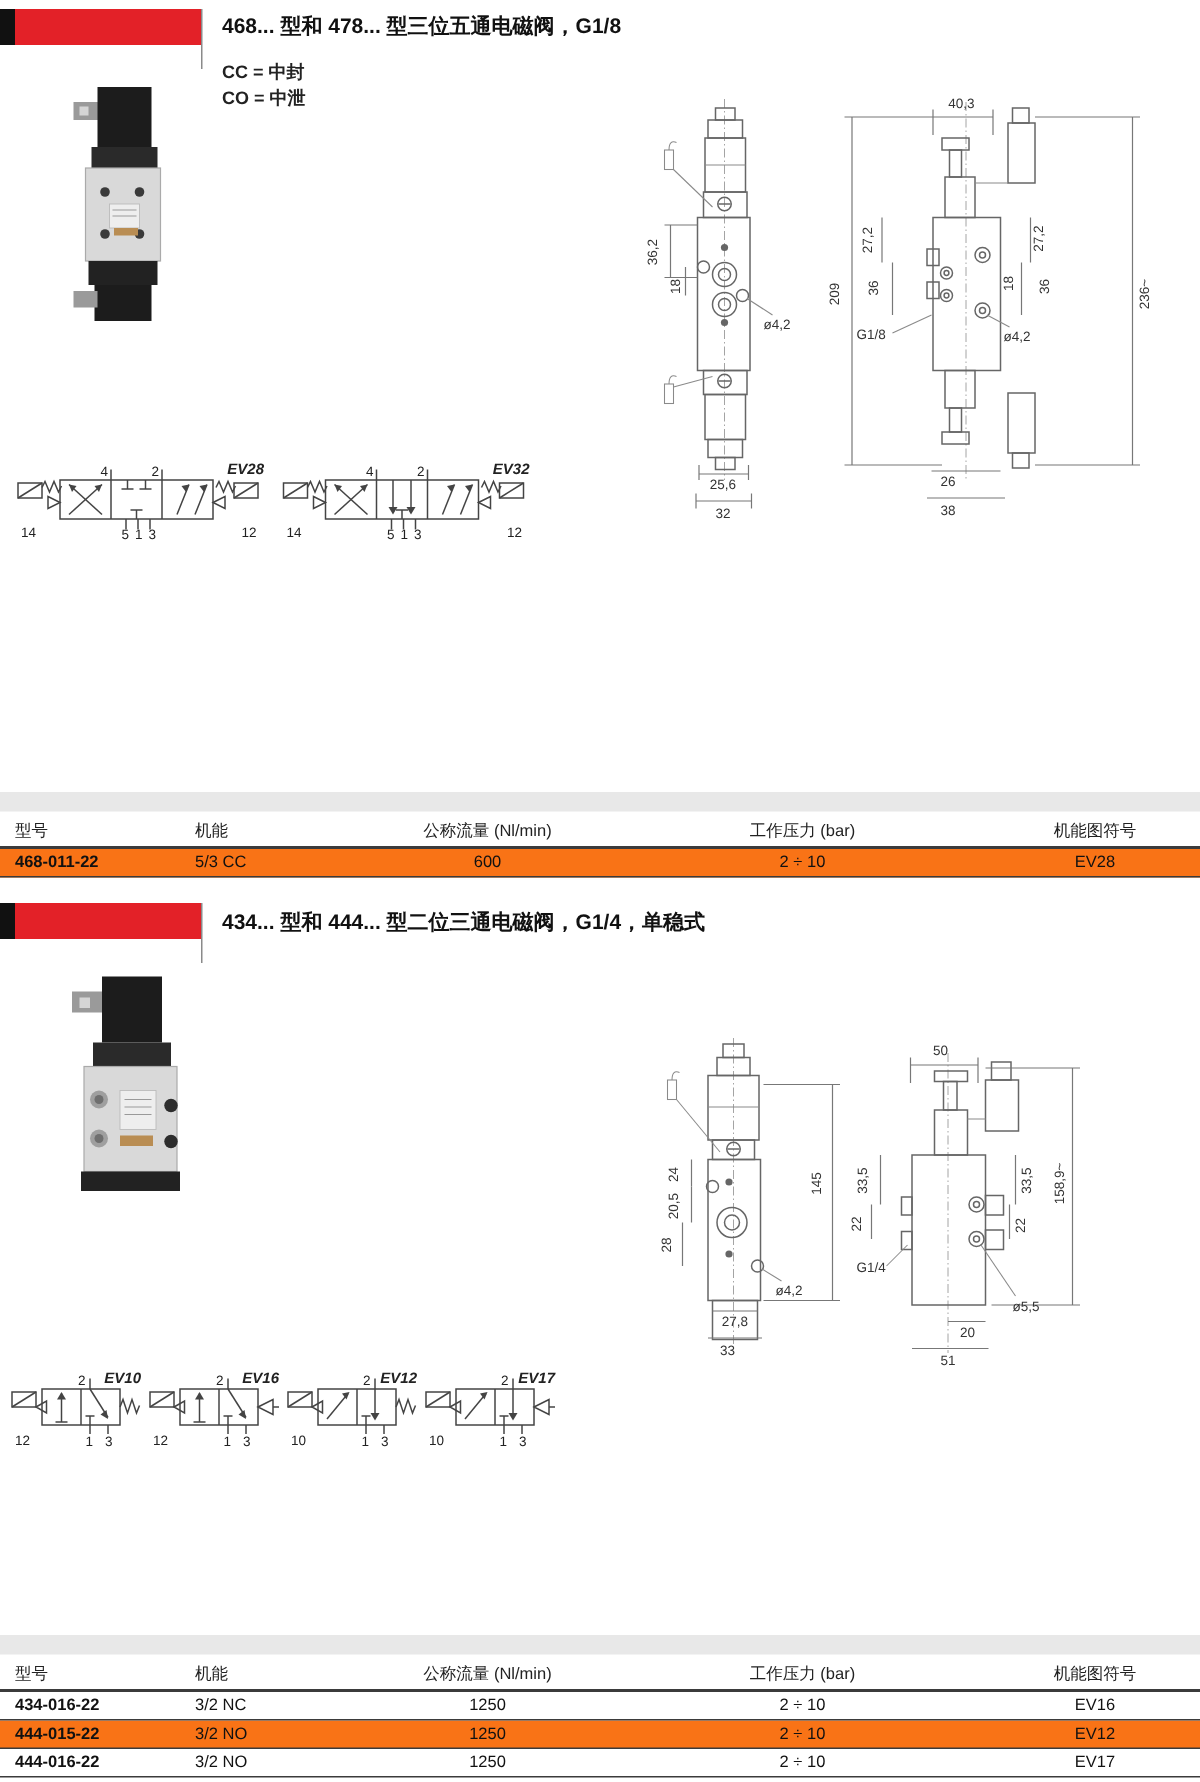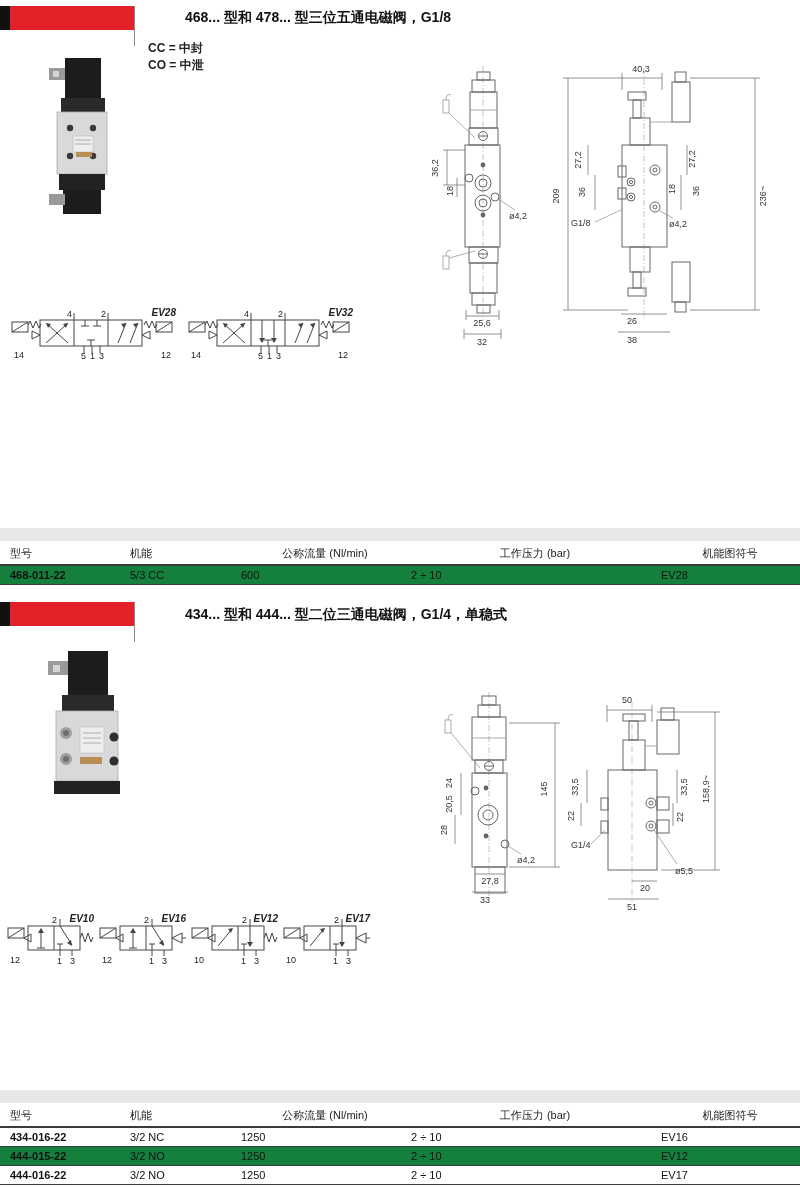--- a/index.html
+++ b/index.html
@@ -5,32 +5,32 @@
   html,body{margin:0;padding:0;}
   body{
     width:800px;height:1188px;position:relative;overflow:hidden;
     background:#ffffff;font-family:"Liberation Sans", sans-serif;color:#1a1a1a;
   }
   .abs{position:absolute;}
   
   .hdr-bar{position:absolute;left:0;height:24px;width:134px;background:#e32128;}
   .hdr-bar .notch{position:absolute;left:0;top:0;width:10px;height:24px;background:#111;}
   .hdr-rule{position:absolute;left:134px;width:1px;height:40px;background:#8a8a8a;}
-  .sec-title{position:absolute;left:148px;font-size:14px;font-weight:bold;color:#111;white-space:nowrap;margin-left:37px;}
+  .sec-title{position:absolute;left:148px;font-size:14px;font-weight:bold;color:#111;white-space:nowrap;}
   .legend{position:absolute;left:148px;font-size:12px;color:#222;line-height:17px;}
   
   .tblwrap{position:absolute;left:0;width:800px;}
   .band{height:13px;background:#e8e8e8;margin-bottom:3px;}
   table{width:800px;border-collapse:collapse;table-layout:fixed;font-size:11px;}
   col.c1{width:120px;}col.c2{width:120px;}col.c3{width:170px;}col.c4{width:250px;}col.c5{width:140px;}
   th{font-weight:normal;color:#222;padding:2px 0 3px 0;border-bottom:2px solid #3b3b3b;height:14px;}
   th.l, td.l{text-align:left;padding-left:10px;}
-  td{text-align:left;height:16px;border-bottom:1.5px solid #3b3b3b;color:#111;}
+  td{text-align:center;height:16px;border-bottom:1.5px solid #3b3b3b;color:#111;}
   td.model{font-weight:bold;}
-  tr.shade{background:#15803d;}
+  tr.shade{background:#f97316;}
   
   svg text{font-family:"Liberation Sans", sans-serif;font-size:9px;fill:#333;}
   svg .dim{stroke:#777;stroke-width:0.8;fill:none;}
   svg .line{stroke:#666;stroke-width:1;fill:none;}
   svg .fine{stroke:#8a8a8a;stroke-width:0.7;fill:none;}
   svg .cl{stroke:#9a9a9a;stroke-width:0.6;stroke-dasharray:6 2 1 2;fill:none;}
   svg .sym{stroke:#444;stroke-width:1;fill:none;}
   svg .symtxt{font-size:9px;fill:#222;}
   svg .evlbl{font-size:10px;font-style:italic;font-weight:bold;fill:#222;}
 </style>

